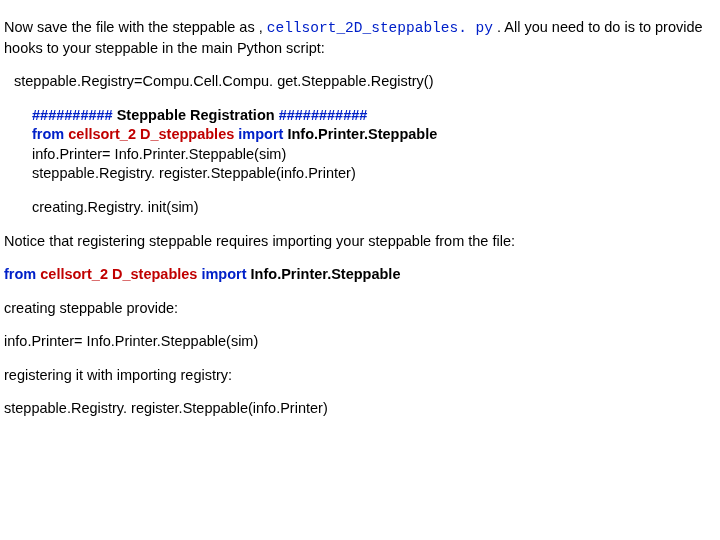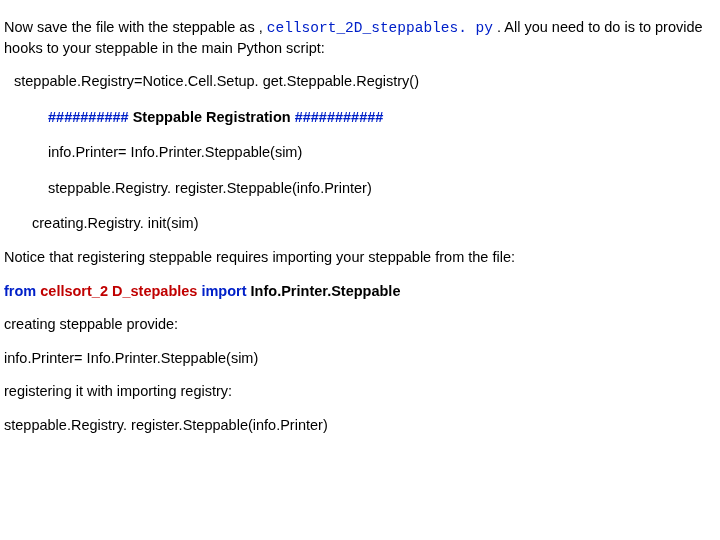--- a/index.html
+++ b/index.html
@@ -13,38 +13,41 @@
   }
   .mono {
     font-family: "Courier New", Courier, monospace;
     font-size: 14.5px;
   }
   .blue  { color: #0020c8; }
   .red   { color: #c00000; }
   .para  { margin: 12px 0 14px 0; }
   .indent1 { padding-left: 10px; }
   .indent2 { padding-left: 28px; }
-  .tight { margin: 16px; }
+  .tight { margin: 0; }
   .block { margin: 0 0 14px 0; }
   b { font-weight: bold; }
 </style>
 </head>
 <body>
 
 <p class="para">
   <span>Now save the file with the steppable as ,</span>
   <span class="mono blue">cellsort_2D_steppables. py</span>
   <span> . All you need to do is to provide hooks to your steppable in the main Python script:</span>
 </p>
 
-<p class="para indent1">steppable.Registry=Notice.Cell.Setup. get.Steppable.Registry()</p>
+<p class="para indent1">steppable.Registry=Compu.Cell.Compu. get.Steppable.Registry()</p>
 
 <div class="block indent2">
   <p class="tight">
     <b class="blue">##########</b><b> Steppable Registration </b><b class="blue">###########</b>
+  </p>
+  <p class="tight">
+    <b class="blue">from </b><b class="red">cellsort_2 D_steppables</b><b class="blue"> import</b><b> Info.Printer.Steppable</b>
   </p>
   <p class="tight">info.Printer= Info.Printer.Steppable(sim)</p>
   <p class="tight">steppable.Registry. register.Steppable(info.Printer)</p>
 </div>
 
 <p class="para indent2">creating.Registry. init(sim)</p>
 
 <p class="para">Notice that registering steppable requires importing your steppable from the file:</p>
 
 <p class="para">

